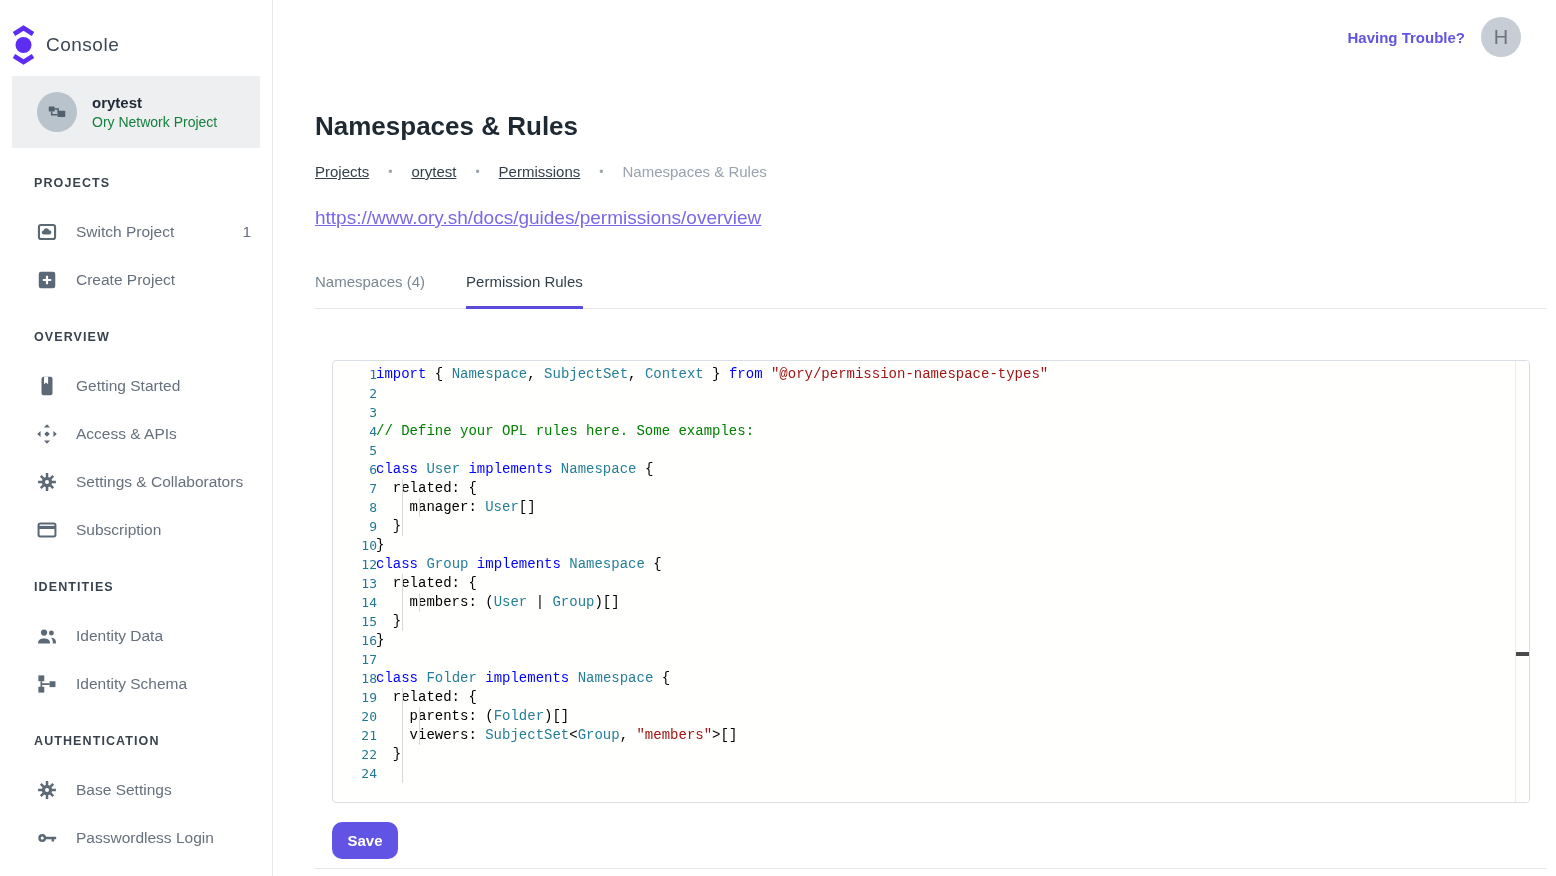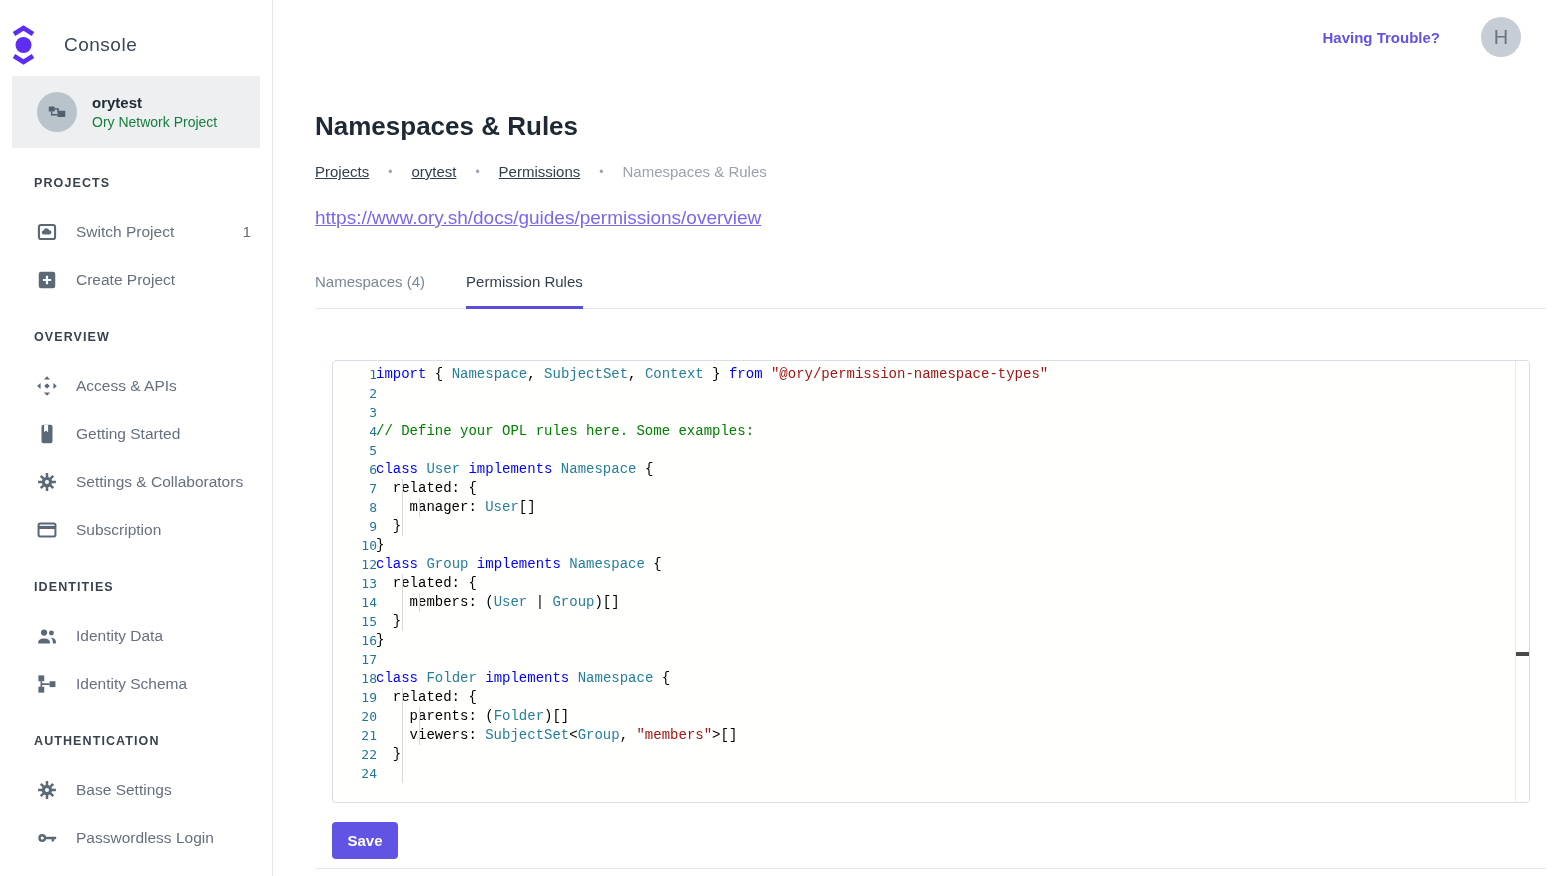--- a/index.html
+++ b/index.html
@@ -3,21 +3,21 @@
 <meta charset="utf-8">
 <style>
   * { margin:0; padding:0; box-sizing:border-box; }
   html,body { width:1556px; height:876px; background:#fff; overflow:hidden;
     font-family:"Liberation Sans", sans-serif; }
   .app { position:relative; width:1556px; height:876px; background:#fff; }
 
   
   .sidebar { position:absolute; left:0; top:0; width:273px; height:876px;
     background:#fff; border-right:1px solid #e6e9ec; }
-  .brand { display:flex; align-items:center; gap:27px; padding:30px 0 0 10px; height:60px; }
+  .brand { display:flex; align-items:center; gap:9px; padding:30px 0 0 10px; height:60px; }
   .brand-logo { width:27px; height:40px; }
   .brand-name { font-size:19px; letter-spacing:.5px; color:#3b4754; font-weight:500; }
 
   .project-card { margin:16px 12px 0 12px; height:72px; background:#edeff1;
     display:flex; align-items:center; padding-left:25px; gap:15px; cursor:pointer; }
   .project-avatar { width:40px; height:40px; border-radius:50%; background:#b9c3cc;
     display:flex; align-items:center; justify-content:center; flex:0 0 40px; }
   .project-avatar svg { width:22px; height:22px; }
   .project-name { font-size:15px; font-weight:700; color:#222c38; margin-bottom:3px; }
   .project-sub { font-size:14px; color:#15803d; }
@@ -29,21 +29,21 @@
   .nav-item { height:48px; display:flex; align-items:center; padding:0 21px 0 36px;
     gap:18px; cursor:pointer; }
   .nav-item svg { width:22px; height:22px; flex:0 0 22px; }
   .nav-label { font-size:15.5px; color:#67707e; }
   .nav-badge { margin-left:auto; font-size:15.5px; color:#67707e; }
 
   
   .main { position:absolute; left:273px; top:0; width:1283px; height:876px;
     padding:0 10px 0 42px; }
   .top-right { position:absolute; top:17px; right:35px; display:flex;
-    align-items:center; gap:41px; }
+    align-items:center; gap:16px; }
   .help-link { font-size:15px; font-weight:700; color:#6154e4; cursor:pointer; }
   .avatar { width:40px; height:40px; border-radius:50%; background:#c6cdd4;
     display:flex; align-items:center; justify-content:center;
     font-size:20px; color:#6b7480; cursor:pointer; }
 
   .page-title { margin-top:111px; font-size:26px; font-weight:700; color:#1f2933; }
   .breadcrumb { margin-top:21px; display:flex; align-items:center; font-size:15px; }
   .crumb { color:#323f4b; text-decoration:underline; cursor:pointer; }
   .crumb.current { color:#99a2ae; text-decoration:none; cursor:default; }
   .crumb-sep { color:#9aa5b1; font-size:12px; margin:0 19px; }
@@ -70,21 +70,21 @@
   .tk-y { color:#267f99; }
   .tk-s { color:#a31515; }
   .tk-c { color:#008000; }
   .tk-p { color:#000000; }
   .ruler { position:absolute; top:0; right:0; width:14px; height:100%;
     border-left:1px solid #ececec; background:#fffffe; }
   .ruler-mark { position:absolute; top:291px; left:0; width:14px; height:4px;
     background:#4a4a4a; }
 
   .save-btn { margin:19px 0 0 17px; width:66px; height:37px; background:#6154e4;
-    color:#fff; font-size:15px; font-weight:700; border:none; border-radius:4px;
+    color:#fff; font-size:15px; font-weight:700; border:none; border-radius:10px;
     cursor:pointer; font-family:"Liberation Sans", sans-serif; }
   .bottom-divider { position:absolute; left:42px; right:10px; top:868px;
     border-top:1px solid #e4e7eb; }
 </style>
 </head>
 <body>
 
 <div class="app">
 
   <aside class="sidebar">
@@ -129,31 +129,31 @@
               <rect x="3" y="3" width="18" height="18" rx="2.5" fill="#5b6876"></rect>
               <path d="M12 7.4v9.2M7.4 12h9.2" stroke="#fff" stroke-width="2.4"></path>
             </svg>
             <span class="nav-label">Create Project</span>
           </div>
         </div>
         <div class="nav-section">
           <div class="section-title">OVERVIEW</div>
           <div class="nav-item">
             <svg viewBox="0 0 24 24">
+              <path d="M6 4.2A2.2 2.2 0 0 1 8.2 2h7.6A2.2 2.2 0 0 1 18 4.2v15.6a2.2 2.2 0 0 1-2.2 2.2H8.2A2.2 2.2 0 0 1 6 19.8z" fill="#5b6876"></path>
+              <path d="M8.8 2h4.4v8.2l-2.2-2-2.2 2z" fill="#fff"></path>
+            </svg>
+            <span class="nav-label">Getting Started</span>
+          </div>
+          <div class="nav-item">
+            <svg viewBox="0 0 24 24">
               <path fill="#5b6876" d="M12 1.3 15.3 5H8.7zM12 22.7 8.7 19h6.6zM1.3 12 5 8.7v6.6zM22.7 12 19 15.3V8.7z"></path>
               <rect x="9.9" y="9.9" width="4.2" height="4.2" rx=".6" transform="rotate(45 12 12)" fill="#5b6876"></rect>
             </svg>
             <span class="nav-label">Access &amp; APIs</span>
-          </div>
-          <div class="nav-item">
-            <svg viewBox="0 0 24 24">
-              <path d="M6 4.2A2.2 2.2 0 0 1 8.2 2h7.6A2.2 2.2 0 0 1 18 4.2v15.6a2.2 2.2 0 0 1-2.2 2.2H8.2A2.2 2.2 0 0 1 6 19.8z" fill="#5b6876"></path>
-              <path d="M8.8 2h4.4v8.2l-2.2-2-2.2 2z" fill="#fff"></path>
-            </svg>
-            <span class="nav-label">Getting Started</span>
           </div>
           <div class="nav-item">
             <svg viewBox="0 0 24 24">
               <g stroke="#5b6876" stroke-width="2.7">
                 <path d="M12 2.3v4.2M12 17.5v4.2M2.3 12h4.2M17.5 12h4.2M5.2 5.2l3 3M15.8 15.8l3 3M18.8 5.2l-3 3M8.2 15.8l-3 3"></path>
               </g>
               <circle cx="12" cy="12" r="5.7" fill="#5b6876"></circle>
               <circle cx="12" cy="12" r="2.2" fill="#fff"></circle>
             </svg>
             <span class="nav-label">Settings &amp; Collaborators</span>

